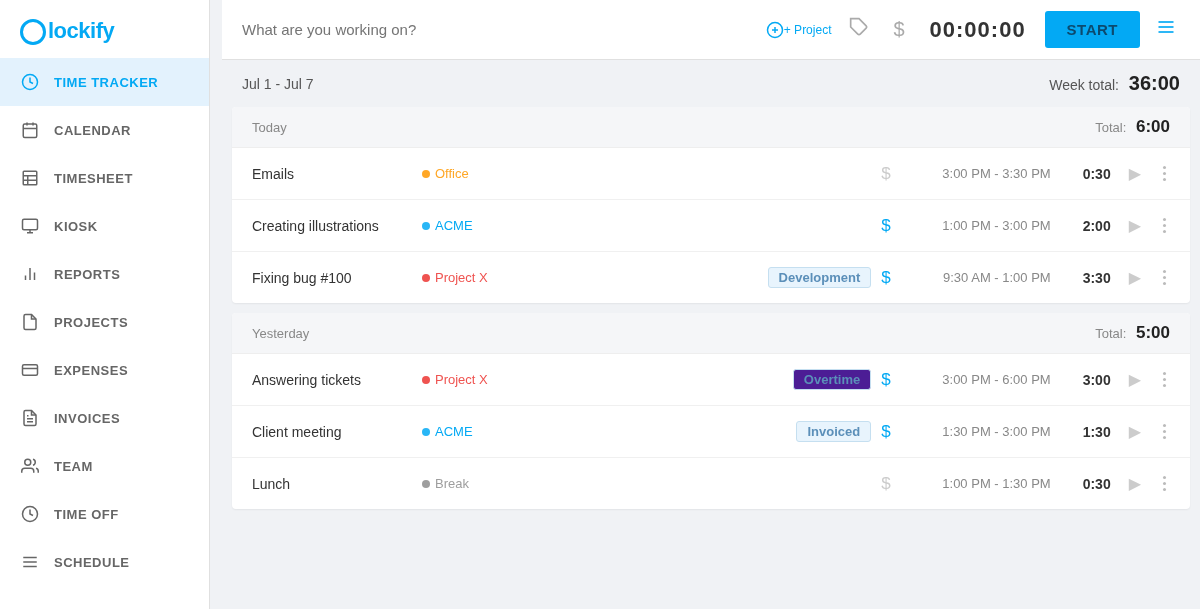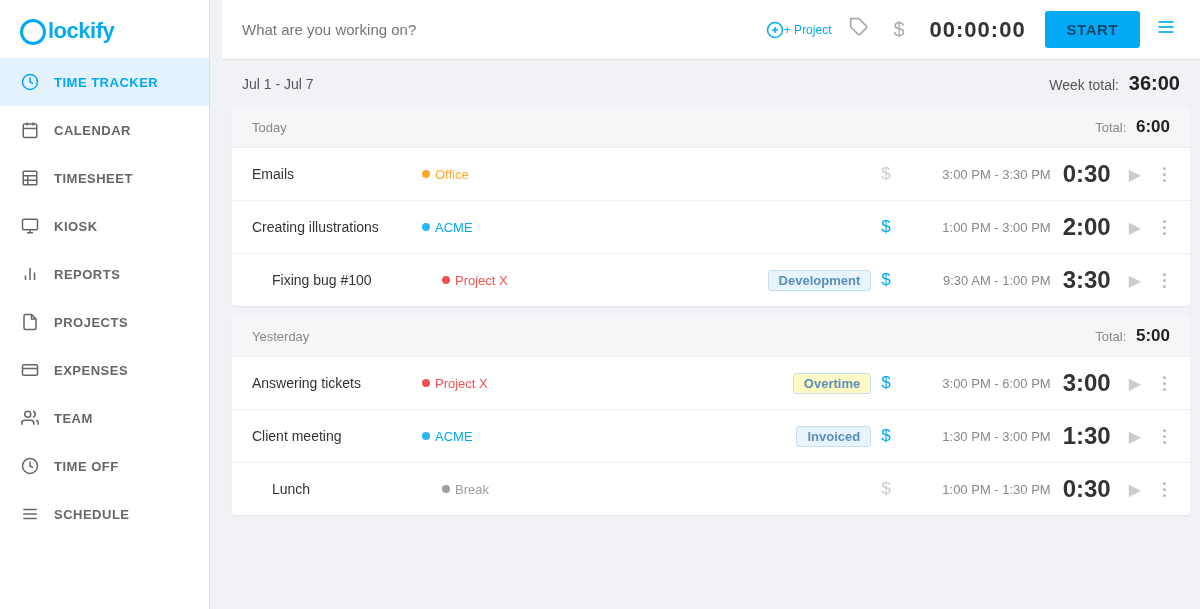--- a/index.html
+++ b/index.html
@@ -200,21 +200,21 @@
     }
 
     
     .entry-row {
       display: flex;
       align-items: center;
       padding: 12px 20px;
       border-bottom: 1px solid #f0f0f0;
       gap: 10px;
     }
-    .entry-row:last-child { border-bottom: none; margin-left: 20px; }
+    .entry-row:last-child { border-bottom: none; }
     .entry-name {
       font-size: 14px;
       color: #333;
       min-width: 160px;
     }
     .entry-project {
       display: flex;
       align-items: center;
       gap: 5px;
       font-size: 13px;
@@ -228,34 +228,34 @@
     }
     .tag-badge {
       background: #e8f4fd;
       color: #5b8fb9;
       border: 1px solid #c5dff0;
       border-radius: 3px;
       padding: 2px 10px;
       font-size: 13px;
       font-weight: 700;
     }
-    .tag-badge.overtime { background: #fef9c3; color: #5b8fb9; border-color: #c5dff0; }
+    .tag-badge.overtime { background: #4c1d95; color: #5b8fb9; border-color: #c5dff0; }
     .tag-badge.invoiced { background: #e8f4fd; color: #5b8fb9; border-color: #c5dff0; }
     .tag-badge.development { background: #e8f4fd; color: #5b8fb9; border-color: #c5dff0; }
     .entry-spacer { flex: 1; }
     .entry-dollar { color: #03a9f4; font-size: 17px; cursor: pointer; }
     .entry-dollar.inactive { color: #ccc; }
     .entry-time {
       color: #888;
       font-size: 13px;
       min-width: 150px;
       text-align: right;
     }
     .entry-duration {
-      font-size: 24px;
+      font-size: 14px;
       font-weight: 700;
       color: #333;
       min-width: 50px;
       text-align: right;
     }
     .play-btn {
       color: #ccc;
       cursor: pointer;
       font-size: 16px;
       padding: 4px 8px;
@@ -357,20 +357,32 @@
     <div class="nav-item">
       <span class="nav-icon">
         <svg viewBox="0 0 24 24" fill="none" stroke="currentColor" stroke-width="2">
             <rect x="2" y="5" width="20" height="14" rx="2"></rect>
             <line x1="2" y1="10" x2="22" y2="10"></line>
           </svg>
       </span>
       <span>EXPENSES</span>
     </div>
 
+    <div class="nav-item">
+      <span class="nav-icon">
+        <svg viewBox="0 0 24 24" fill="none" stroke="currentColor" stroke-width="2">
+            <path d="M14 2H6a2 2 0 0 0-2 2v16a2 2 0 0 0 2 2h12a2 2 0 0 0 2-2V8z"></path>
+            <polyline points="14 2 14 8 20 8"></polyline>
+            <line x1="16" y1="13" x2="8" y2="13"></line>
+            <line x1="16" y1="17" x2="8" y2="17"></line>
+            <polyline points="10 9 9 9 8 9"></polyline>
+          </svg>
+      </span>
+      <span>INVOICES</span>
+    </div>
 
     <div class="nav-item">
       <span class="nav-icon">
         <svg viewBox="0 0 24 24" fill="none" stroke="currentColor" stroke-width="2">
             <path d="M17 21v-2a4 4 0 0 0-4-4H5a4 4 0 0 0-4 4v2"></path>
             <circle cx="9" cy="7" r="4"></circle>
             <path d="M23 21v-2a4 4 0 0 0-3-3.87"></path>
             <path d="M16 3.13a4 4 0 0 1 0 7.75"></path>
           </svg>
       </span>

